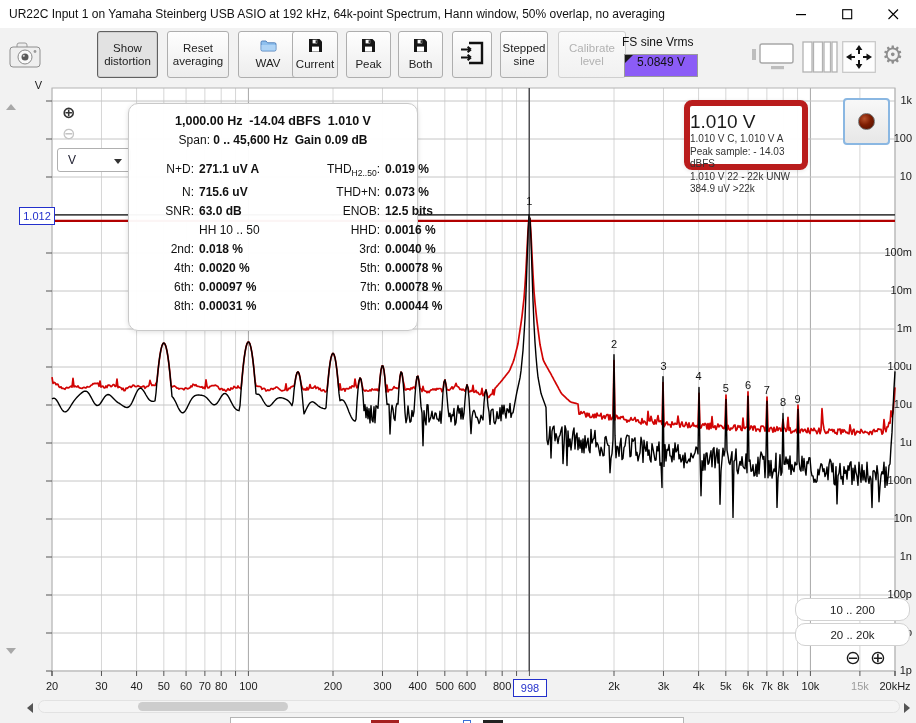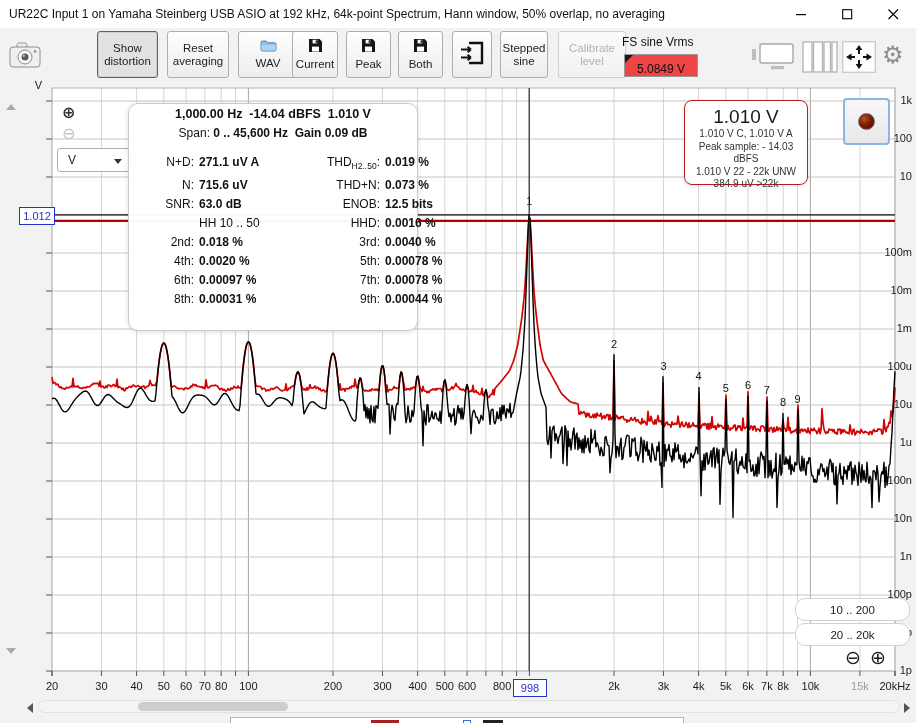--- a/index.html
+++ b/index.html
@@ -17,53 +17,53 @@
   .toolbar{position:absolute;left:0;top:28px;width:916px;height:60px;background:#f2f2f2;}
   .tb-btn{
     position:absolute;top:3px;height:47px;border:1px solid #aeaeae;border-radius:3px;
     background:linear-gradient(#fefefe,#ededed);display:flex;flex-direction:column;align-items:center;justify-content:center;
     font-size:11.5px;line-height:13px;color:#222;text-align:center;padding:0 12px;box-sizing:border-box;gap:2px;
     font-family:inherit;
   }
   .tb-btn.active{background:#e2e2e2;border-color:#606060;box-shadow:inset 0 0 0 1px #cfcfcf;}
   .tb-btn.disabled{color:#b2b2b2;background:linear-gradient(#fbfbfb,#f1f1f1);border-color:#cfcfcf;}
   .fs-label{position:absolute;left:622px;top:7px;font-size:12px;color:#111;}
-  .fs-input{position:absolute;left:624px;top:26px;width:72px;height:21px;background:#ef4444;border:1px solid #9a9a9a;font-size:12px;display:flex;align-items:flex-end;justify-content:center;}
+  .fs-input{position:absolute;left:624px;top:26px;width:72px;height:21px;background:#8b5cf6;border:1px solid #9a9a9a;font-size:12px;display:flex;align-items:flex-start;justify-content:center;}
   .fs-corner{position:absolute;left:0;top:0;width:0;height:0;border-top:8px solid #1a1a1a;border-right:8px solid transparent;}
   .tb-ico{position:absolute;top:12px;}
   .gear-glyph{font-size:24px;color:#8e8e8e;line-height:26px;}
   
   .plot-bg{position:absolute;left:52px;top:88px;width:843px;height:584px;background:#ffffff;}
   #plot{position:absolute;left:46px;top:86px;}
   .ylab{position:absolute;right:4px;width:42px;text-align:right;font-size:11px;color:#1a1a1a;height:13px;line-height:13px;}
   .yunit{position:absolute;left:0;top:79px;width:46px;text-align:right;padding-right:4px;font-size:11px;color:#1a1a1a;box-sizing:border-box;}
   .xlab{position:absolute;top:0;font-size:11px;color:#1a1a1a;transform:translateX(-50%);white-space:nowrap;}
   .xlab.muted{color:#9d9d9d;}
   .cursor-box{position:absolute;background:#fff;border:1px solid #2330cc;color:#2330cc;font-size:11px;display:flex;align-items:center;justify-content:center;z-index:6;}
   .tri{width:0;height:0;position:absolute;}
   .unit-select{position:absolute;left:57px;top:148px;width:74px;height:24px;background:#fff;border:1px solid #b0b0b0;border-radius:3px;display:flex;align-items:center;font-size:12px;color:#223;padding-left:10px;box-sizing:border-box;z-index:5;}
   .dd-arrow{position:absolute;right:8px;top:10px;width:0;height:0;border-left:4.5px solid transparent;border-right:4.5px solid transparent;border-top:5px solid #333;}
   .zoomglyph{position:absolute;font-size:16px;line-height:16px;z-index:5;}
   .range-btn{position:absolute;left:795px;width:113px;height:21px;background:#fff;border:1px solid #d2d2d2;border-radius:10px;font-size:11.5px;color:#222;display:flex;align-items:center;justify-content:center;z-index:5;}
   .led-btn{position:absolute;left:843px;top:98px;width:47px;height:47px;border:2px solid #8ab7e2;border-radius:4px;background:linear-gradient(#f8f8f8,#e7e7e7);display:flex;align-items:center;justify-content:center;box-sizing:border-box;z-index:5;}
   .led{width:15px;height:15px;border-radius:50%;background:radial-gradient(circle at 36% 32%,#b8502a 0%,#7d1d02 45%,#4d0e00 100%);border:1px solid #6f6f6f;}
   
   .info-box{position:absolute;left:128px;top:103px;width:290px;height:228px;background:rgba(255,255,255,0.96);
-    border:1px solid #c9c9c9;border-radius:10px;box-shadow:0 1px 5px rgba(0,0,0,0.13);z-index:7;font-size:12px;color:#111;box-sizing:border-box;}
+    border:1px solid #c9c9c9;border-radius:10px;box-shadow:0 1px 5px rgba(0,0,0,0.13);z-index:7;font-size:12px;color:#111;padding-top:7px;box-sizing:border-box;}
   .ib-line{text-align:center;line-height:19px;white-space:pre;}
   .ib-line b{font-weight:bold;}
   .ib-l1{font-weight:bold;line-height:20px;font-size:12.5px;}
   .ib-rows{margin-top:10px;}
   .ib-row{display:grid;grid-template-columns:62px 84px 102px 1fr;line-height:19px;padding:0 8px;}
   .ib-row .lab{text-align:right;padding-right:5px;white-space:nowrap;}
   .ib-row .val{font-weight:bold;white-space:nowrap;}
   .ib-row .val.normal{font-weight:normal;}
   .ib-row sub{font-size:8.5px;}
-  .level-box{position:absolute;left:684px;top:100px;width:124px;height:85px;background:rgba(255,255,255,0.97);
-    border:1px solid #b91c1c;border-radius:8px;box-shadow:0 1px 4px rgba(0,0,0,0.10);z-index:7;text-align:center;box-sizing:border-box;}
+  .level-box{position:absolute;left:684px;top:100px;width:124px;height:70px;background:rgba(255,255,255,0.97);
+    border:6px solid #b91c1c;border-radius:8px;box-shadow:0 1px 4px rgba(0,0,0,0.10);z-index:7;text-align:left;box-sizing:border-box;}
   .lb-title{font-size:19px;color:#1a1a1a;margin-top:5px;line-height:22px;}
   .lb-line{font-size:10px;color:#333;line-height:12.5px;}
   
   .hscroll-track{position:absolute;left:38px;top:700px;width:862px;height:13px;background:#f4f4f4;border:1px solid #e2e2e2;border-radius:7px;box-sizing:border-box;}
   .hscroll-thumb{position:absolute;left:99px;top:1px;width:150px;height:9px;background:#cdcdcd;border-radius:5px;}
   .scroll-arrow{width:0;height:0;position:absolute;top:703px;}
   .legend-strip{position:absolute;left:230px;top:717px;width:452px;height:6px;background:#fff;border:1px solid #b5b5b5;border-bottom:none;overflow:hidden;z-index:8;}
   .ls-mark{position:absolute;top:2px;height:3px;}
 </style>
 </head>

